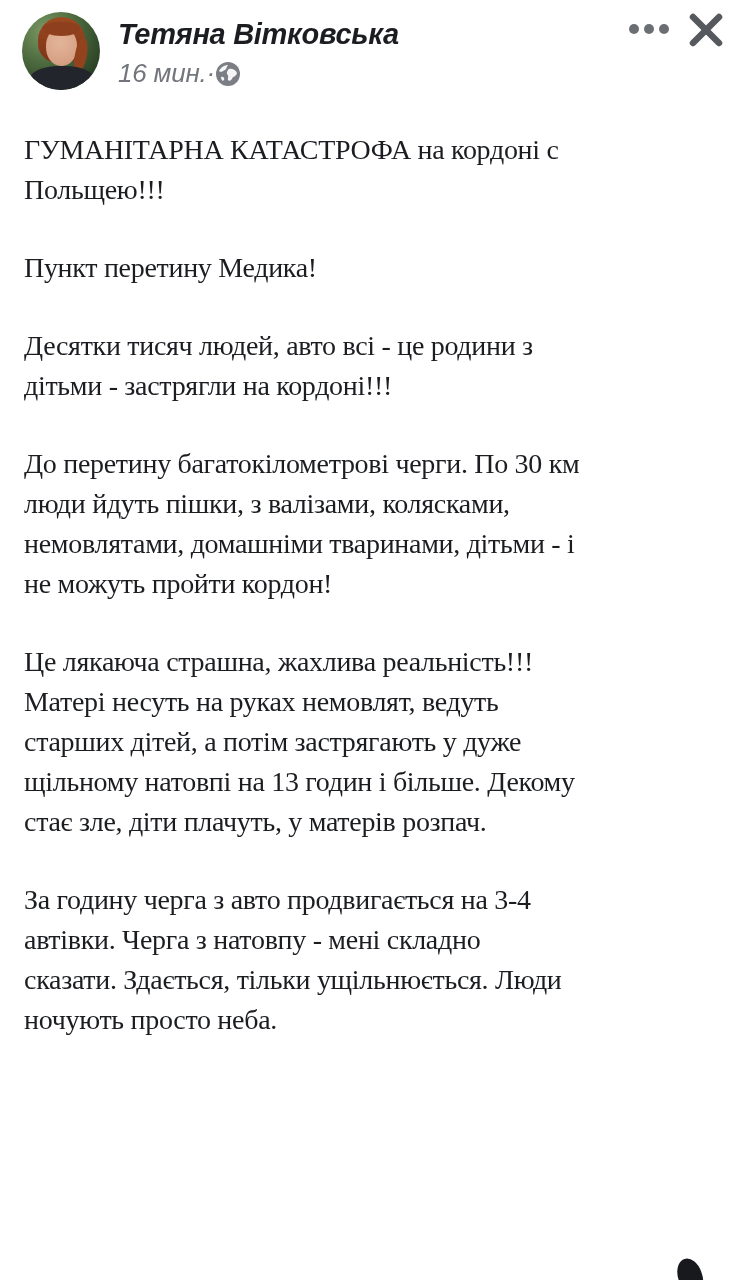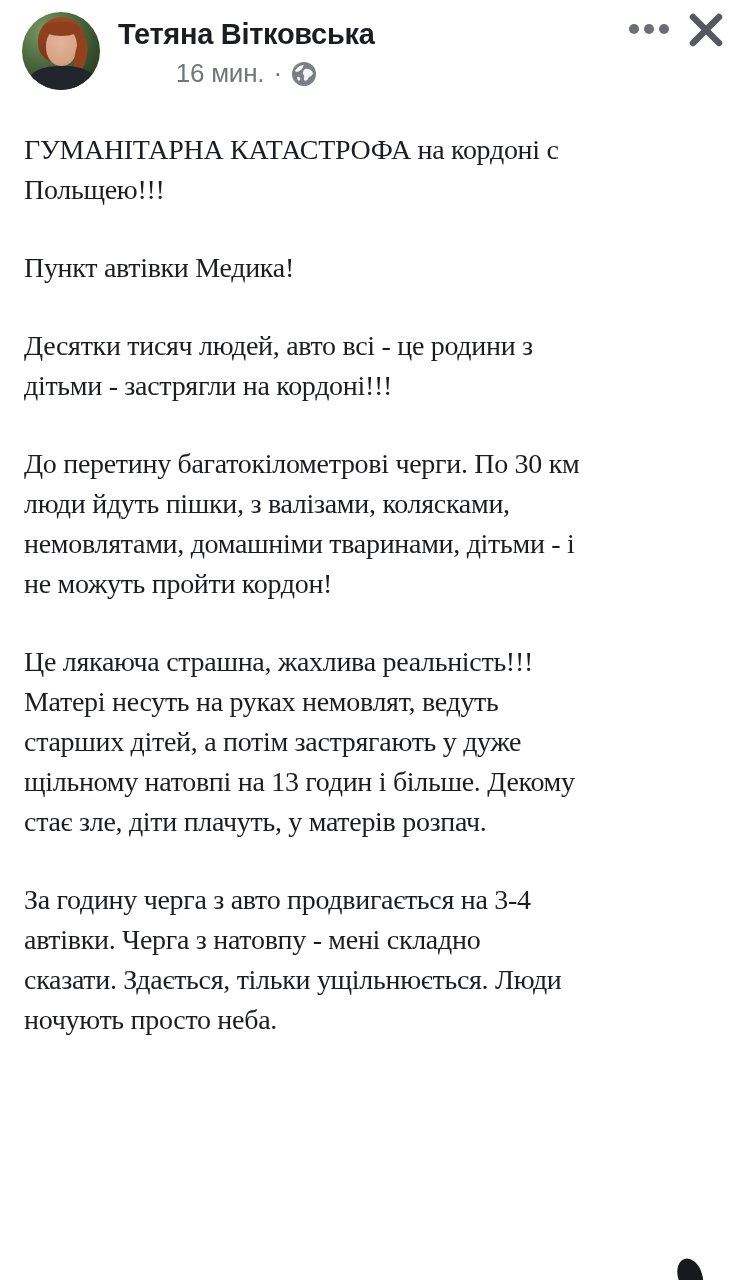--- a/index.html
+++ b/index.html
@@ -13,20 +13,21 @@
     width: 730px;
     height: 1280px;
     background: #ffffff;
     overflow: hidden;
   }
 
   
   .post-header {
     position: relative;
     height: 104px;
+    font-style: italic;
   }
   .avatar {
     position: absolute;
     left: 22px;
     top: 12px;
     width: 78px;
     height: 78px;
     border-radius: 50%;
     overflow: hidden;
     background: radial-gradient(circle at 30% 25%, #7d9a66 0%, #4c6a3e 40%, #2c4426 75%, #1d2f1a 100%);
@@ -78,25 +79,23 @@
     font-weight: bold;
     color: #1b1d21;
     line-height: 34px;
     letter-spacing: -0.3px;
     cursor: pointer;
   }
   .meta-row {
     margin-top: 7px;
     display: flex;
     align-items: center;
-    gap: 9px;
     font-size: 26px;
     color: #72767c;
     letter-spacing: -0.2px;
-    justify-content: center;
   }
   .meta-sep { color: #72767c; }
   .globe-icon { width: 26px; height: 26px; display: inline-block; }
 
   .more-button {
     position: absolute;
     left: 622px;
     top: 14px;
     width: 54px;
     height: 30px;
@@ -194,21 +193,21 @@
         <line x1="7" y1="7" x2="33" y2="33" stroke="#55585d" stroke-width="6.5" stroke-linecap="round"></line>
         <line x1="33" y1="7" x2="7" y2="33" stroke="#55585d" stroke-width="6.5" stroke-linecap="round"></line>
       </svg>
     </button>
 
   </div>
 
   <div class="post-body">
     <p class="post-paragraph">ГУМАНІТАРНА КАТАСТРОФА на кордоні с
 Польщею!!!</p>
-    <p class="post-paragraph">Пункт автівки Медика!</p>
+    <p class="post-paragraph">Пункт перетину Медика!</p>
     <p class="post-paragraph">Десятки тисяч людей, авто всі - це родини з
 дітьми - застрягли на кордоні!!!</p>
     <p class="post-paragraph">До перетину багатокілометрові черги. По 30 км
 люди йдуть пішки, з валізами, колясками,
 немовлятами, домашніми тваринами, дітьми - і
 не можуть пройти кордон!</p>
     <p class="post-paragraph">Це лякаюча страшна, жахлива реальність!!!
 Матері несуть на руках немовлят, ведуть
 старших дітей, а потім застрягають у дуже
 щільному натовпі на 13 годин і більше. Декому

